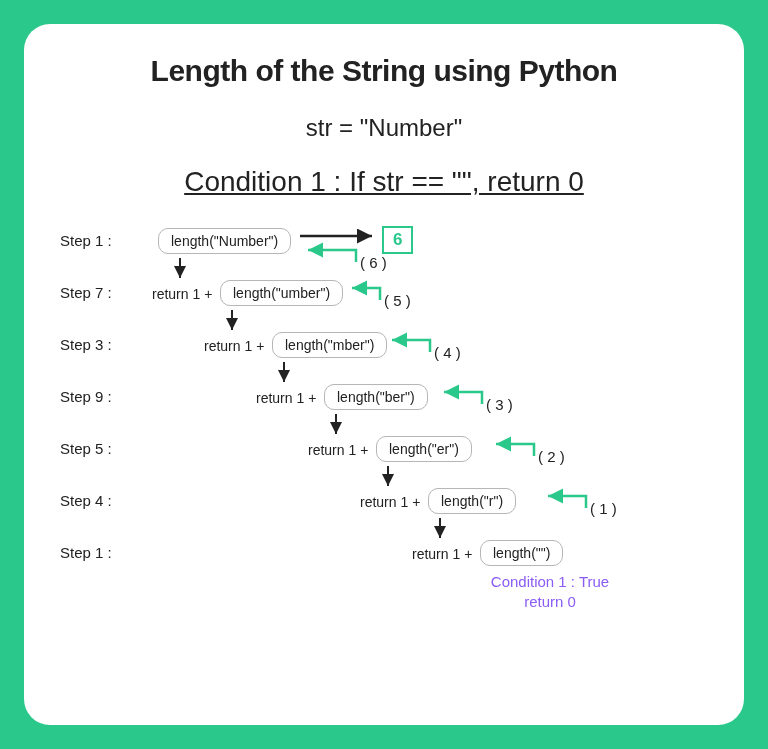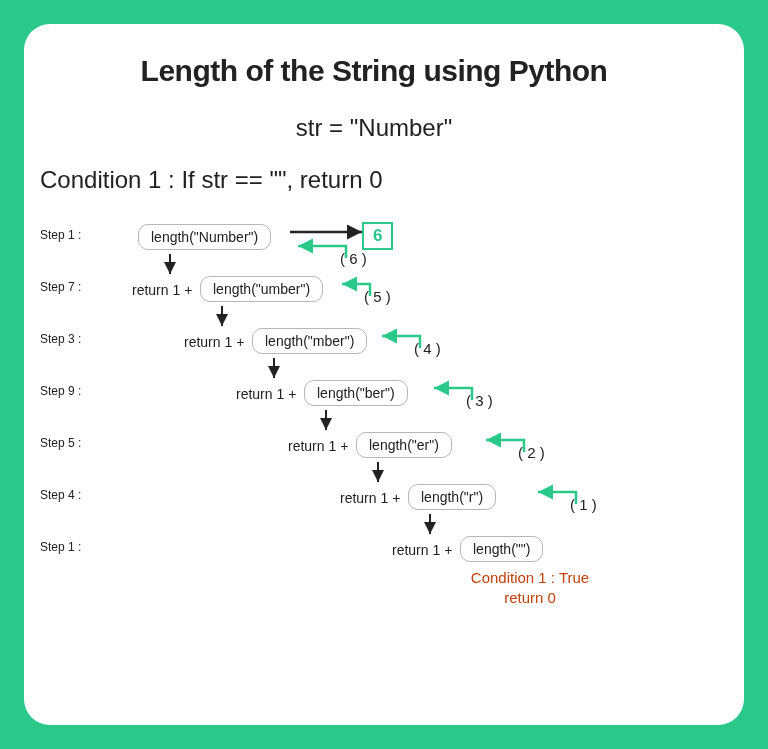--- a/index.html
+++ b/index.html
@@ -10,51 +10,52 @@
     padding: 24px;
     font-family: "Segoe UI", Arial, sans-serif;
     color: #222;
   }
   .card {
     width: 100%;
     height: 100%;
     background: #fff;
     border-radius: 26px;
     position: relative;
-    padding: 30px 36px 24px 16px;
+    padding: 30px 36px 24px 36px;
     overflow: hidden;
   }
   .title {
     font-weight: 800;
     font-size: 30px;
     text-align: center;
     margin-bottom: 26px;
     letter-spacing: -0.5px;
   }
   .subtitle {
     font-size: 24px;
     text-align: center;
     margin-bottom: 24px;
     font-weight: 400;
   }
   .condition {
-    font-size: 24px;
-    text-align: left;
+    font-size: 28px;
+    text-align: center;
     margin-bottom: 28px;
     font-weight: 400;
+    text-decoration: underline;
   }
   .steps-area {
     position: relative;
     height: 430px;
     font-size: 15px;
   }
   .step-label {
     position: absolute;
     left: 0;
-    font-size: 12px;
+    font-size: 15px;
     font-weight: 400;
   }
   .return-txt {
     position: absolute;
     font-size: 14px;
     font-weight: 400;
   }
   .call-box {
     position: absolute;
     border: 1.5px solid #b6b6b6;
@@ -72,21 +73,21 @@
     font-size: 17px;
     padding: 2px 9px;
     background: #fff;
   }
   .ret-val {
     position: absolute;
     font-size: 15px;
   }
   .final-text {
     position: absolute;
-    color: #c2410c;
+    color: #8b5cf6;
     font-size: 15px;
     text-align: center;
     line-height: 1.3;
     font-weight: 500;
   }
   svg.overlay {
     position: absolute;
     left: 0; top: 0;
     width: 100%; height: 100%;
     pointer-events: none;

